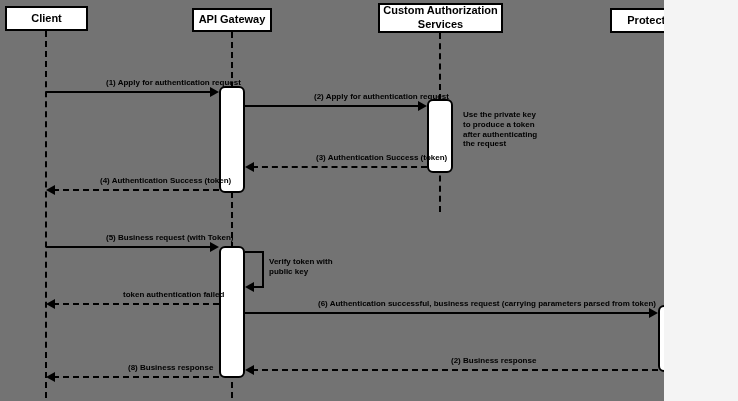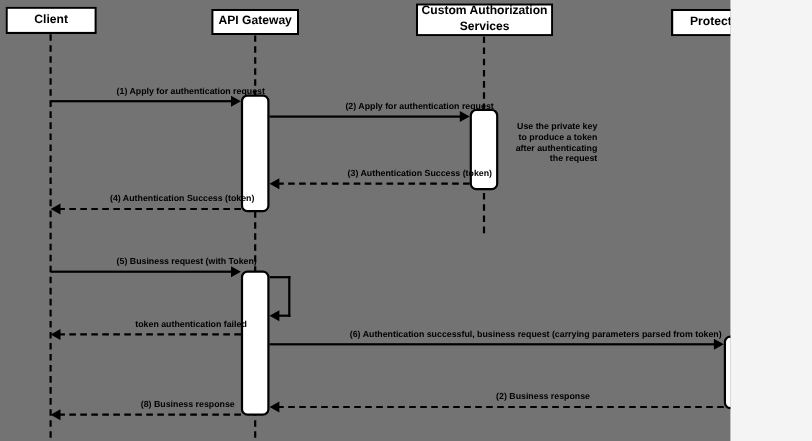--- a/index.html
+++ b/index.html
@@ -68,38 +68,39 @@
   <div class="activation" style="left:658px;top:305px;height:67px;"></div>
 
   <div class="mlabel" style="left:62px;top:78px;">(1) Apply for authentication request</div>
   <div class="mline" style="left:46px;top:91px;width:166px;"></div>
   <div class="ah right" style="left:210px;top:87px;"></div>
 
   <div class="mlabel" style="left:270px;top:92px;">(2) Apply for authentication request</div>
   <div class="mline" style="left:245px;top:105px;width:175px;"></div>
   <div class="ah right" style="left:418px;top:101px;"></div>
 
-  <div class="note" style="left:463px;top:110px;width:80px;text-align:right;">Use the private key to produce a token after authenticating the request</div>
+  <div class="note" style="left:463px;top:110px;width:80px;">Use the private key to produce a token after authenticating the request</div>
 
   <div class="mlabel" style="left:272px;top:153px;">(3) Authentication Success (token)</div>
   <div class="mline dashed" style="left:252px;top:166px;width:175px;"></div>
   <div class="ah left" style="left:245px;top:162px;"></div>
 
   <div class="mlabel" style="left:56px;top:176px;">(4) Authentication Success (token)</div>
   <div class="mline dashed" style="left:53px;top:189px;width:166px;"></div>
   <div class="ah left" style="left:46px;top:185px;"></div>
 
   <div class="mlabel" style="left:62px;top:233px;">(5) Business request (with Token)</div>
   <div class="mline" style="left:46px;top:246px;width:166px;"></div>
   <div class="ah right" style="left:210px;top:242px;"></div>
 
   <div class="mline" style="left:245px;top:251px;width:19px;"></div>
   <div class="vline" style="left:262px;top:251px;height:37px;"></div>
   <div class="mline" style="left:252px;top:286px;width:12px;"></div>
   <div class="ah left" style="left:245px;top:282px;"></div>
+  <div class="note" style="left:269px;top:257px;width:66px;">Verify token with public key</div>
 
   <div class="mlabel" style="left:79px;top:290px;">token authentication failed</div>
   <div class="mline dashed" style="left:53px;top:303px;width:166px;"></div>
   <div class="ah left" style="left:46px;top:299px;"></div>
 
   <div class="mlabel" style="left:274px;top:299px;">(6) Authentication successful, business request (carrying parameters parsed from token)</div>
   <div class="mline" style="left:245px;top:312px;width:406px;"></div>
   <div class="ah right" style="left:649px;top:308px;"></div>
 
   <div class="mlabel" style="left:407px;top:356px;">(2) Business response</div>

